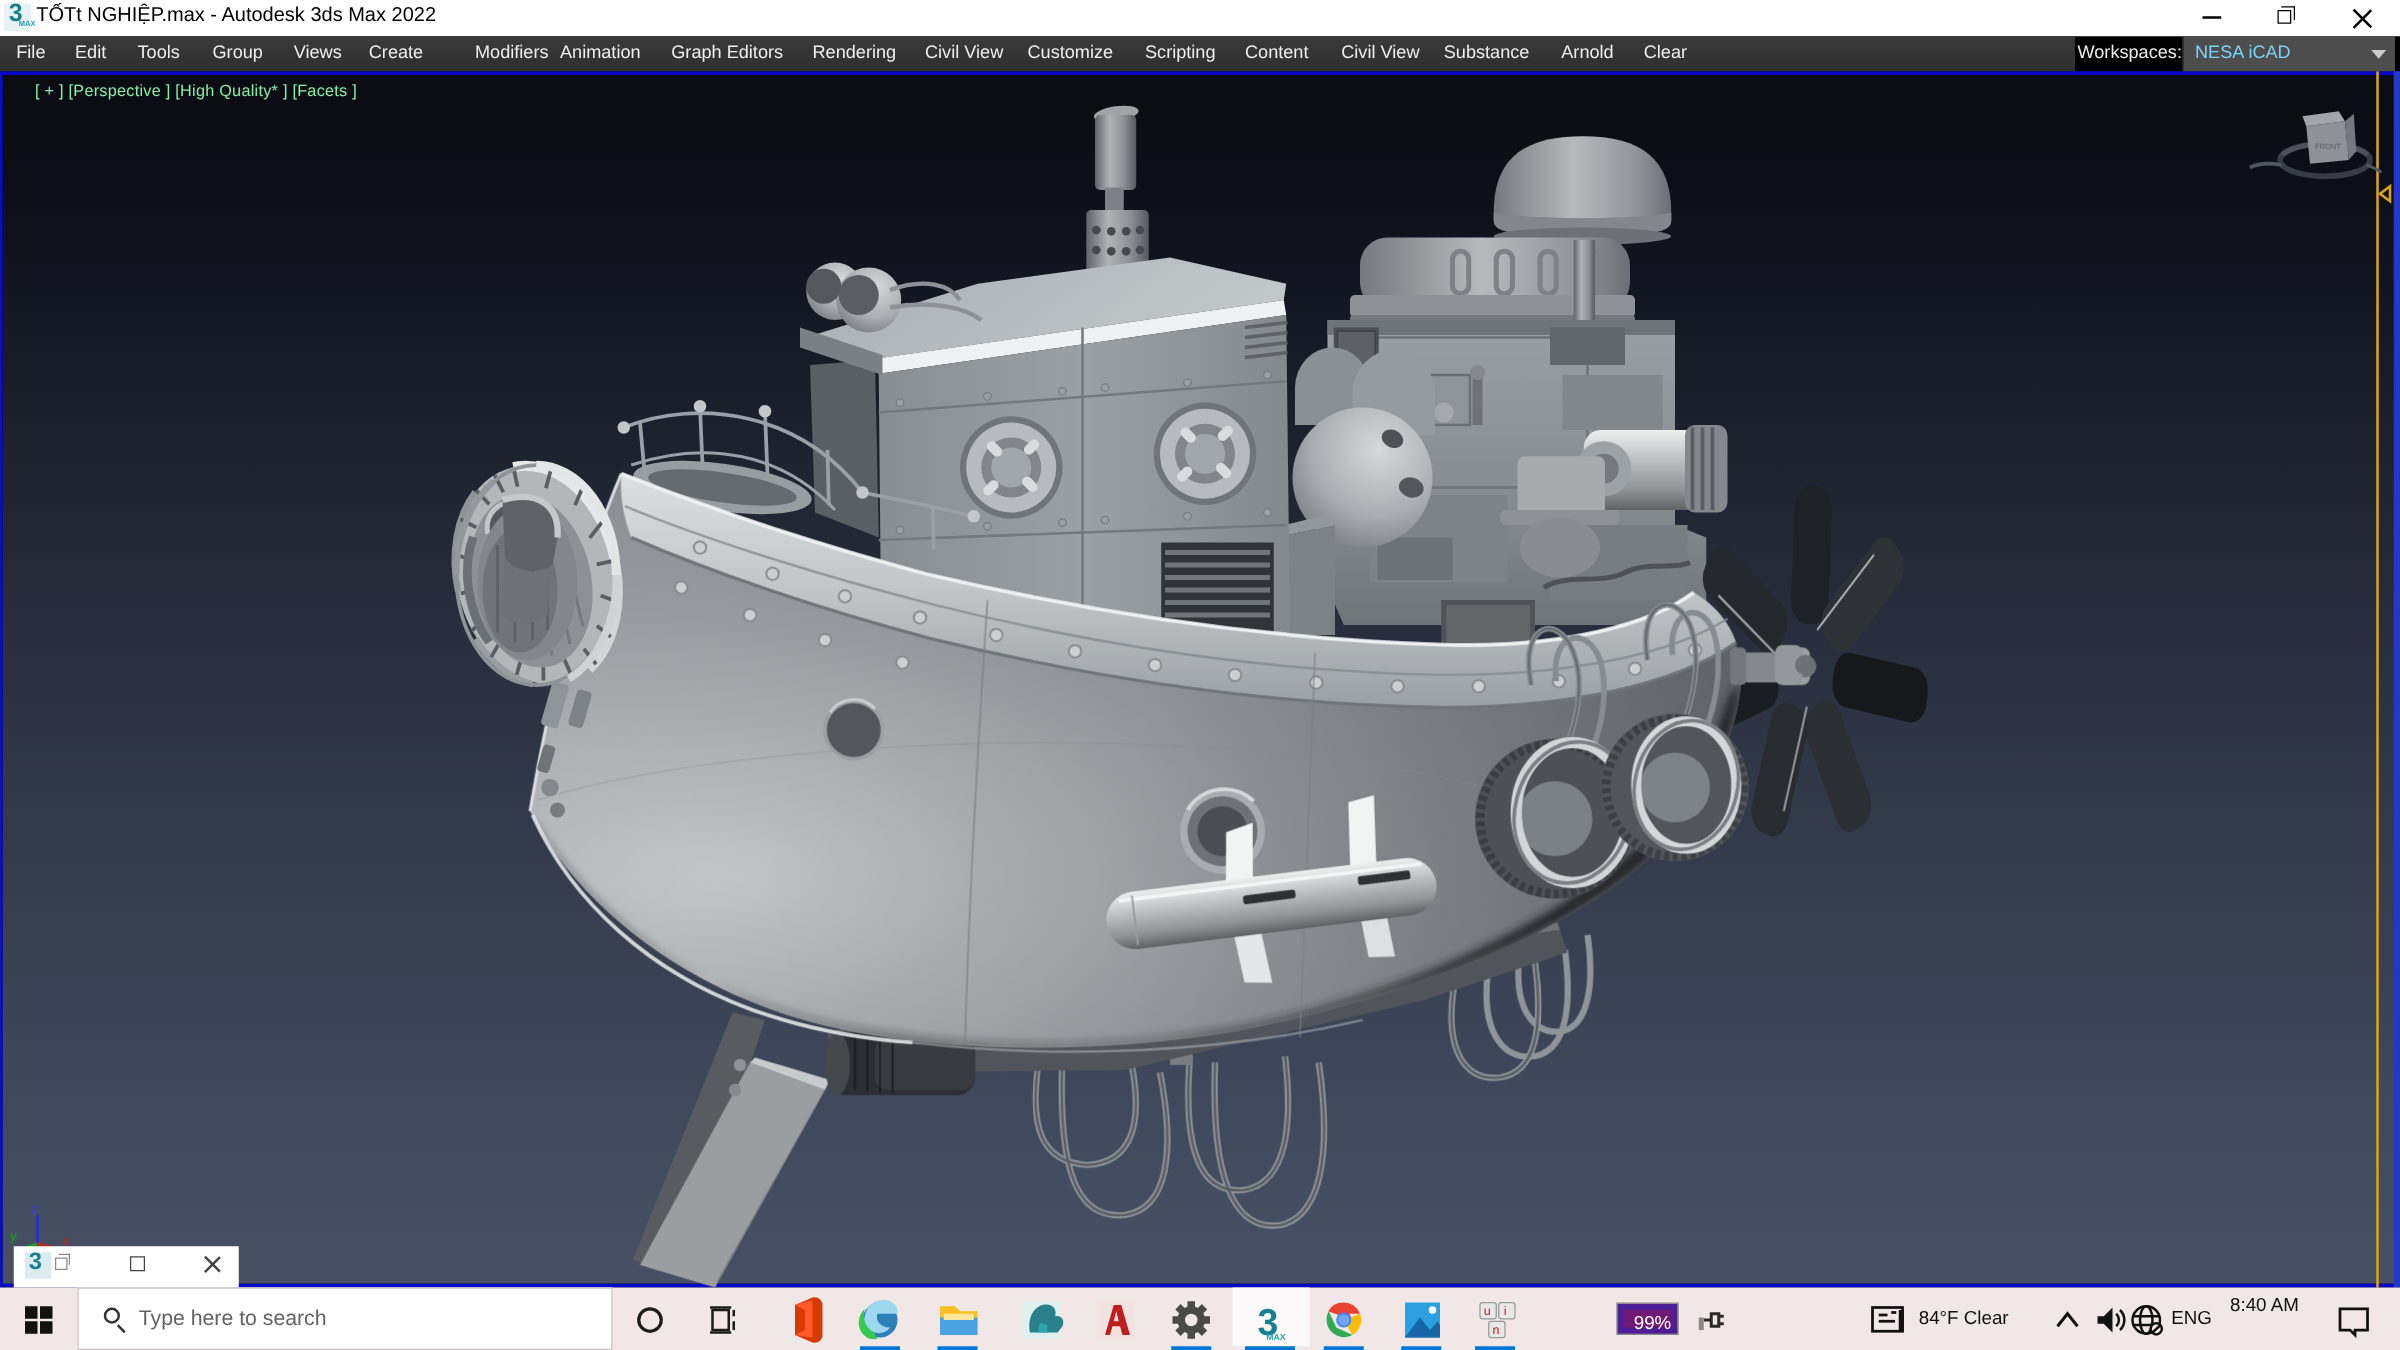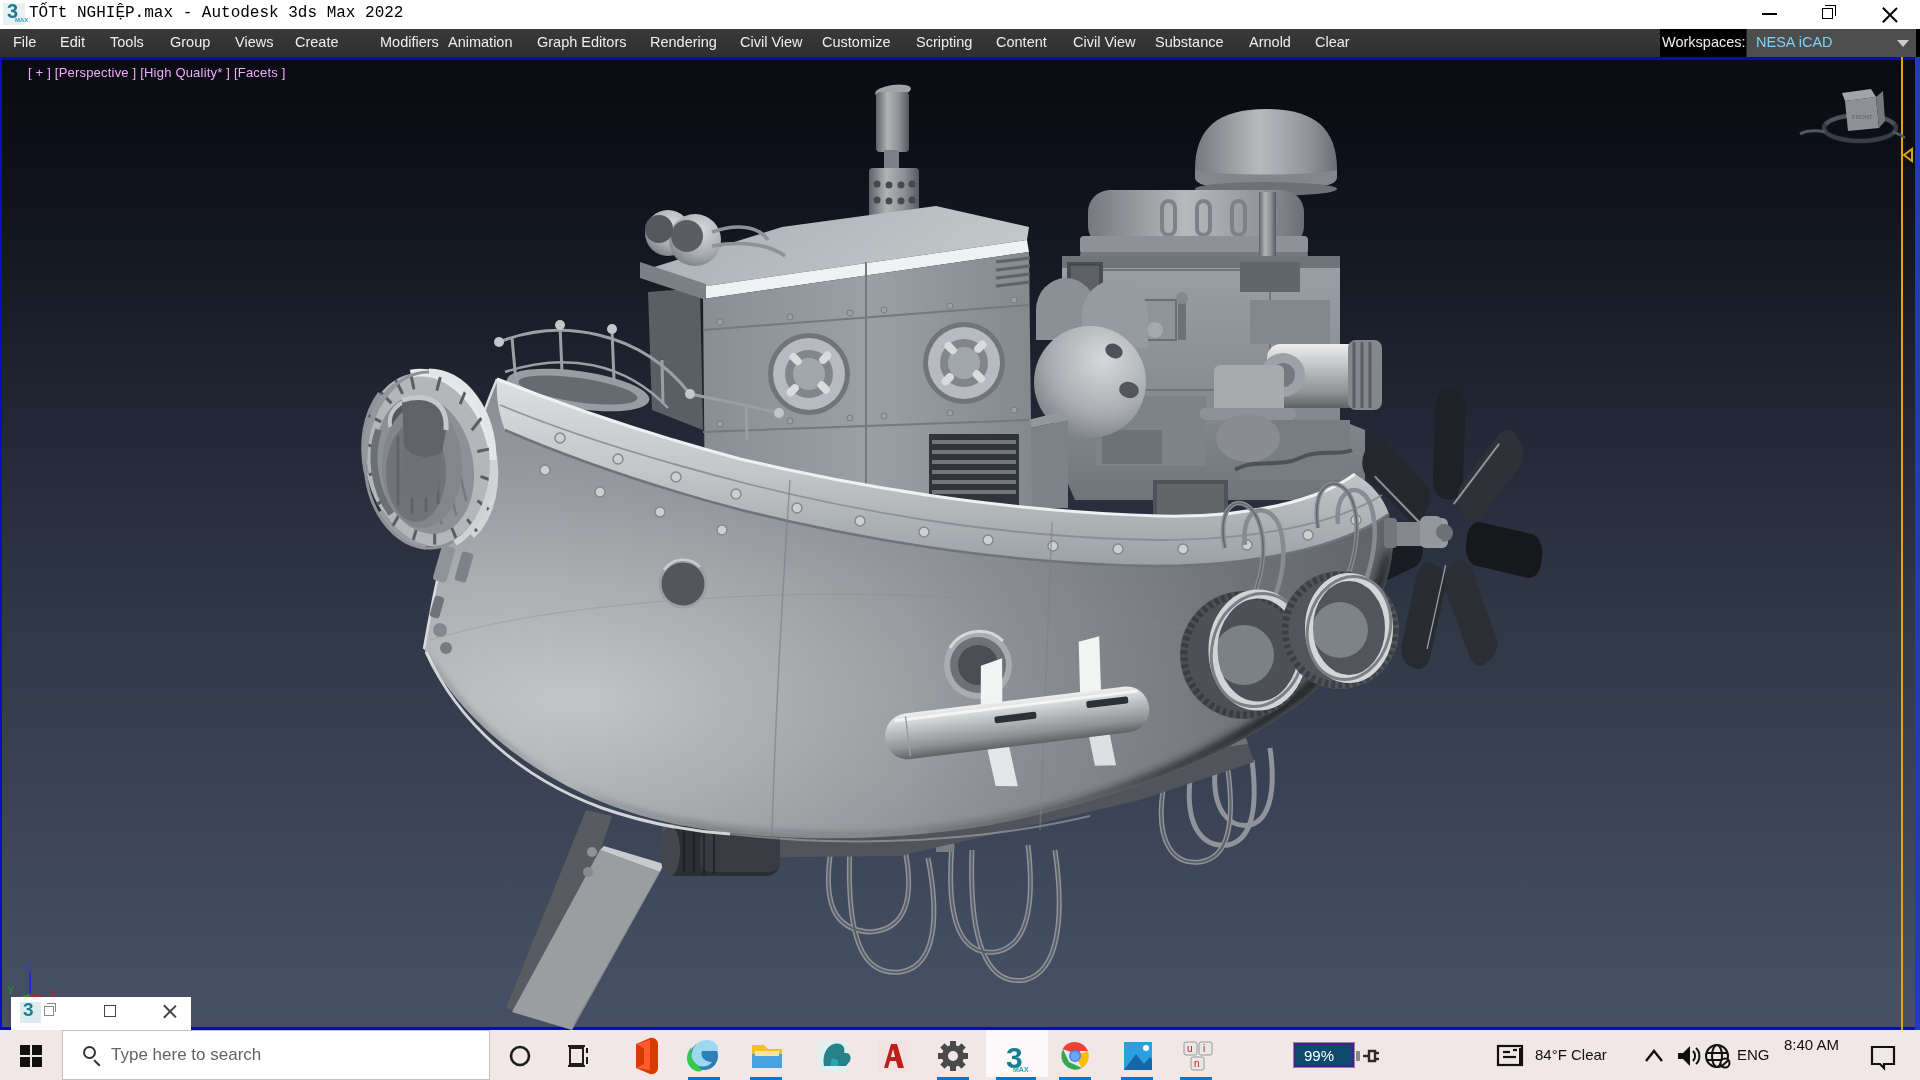--- a/index.html
+++ b/index.html
@@ -4,21 +4,21 @@
 <style>
 * { margin:0; padding:0; box-sizing:border-box; }
 html,body { width:1920px; height:1080px; overflow:hidden; background:#000; font-family:"Liberation Sans",sans-serif; }
 #stage { position:relative; width:1920px; height:1080px; }
 
 
 #titlebar { position:absolute; left:0; top:0; width:1920px; height:29px; background:#ffffff; }
 #titlebar .ticon { position:absolute; left:3px; top:3px; width:22px; height:22px; background:#e9f2f2; }
 #titlebar .ticon span { position:absolute; left:4px; top:-3px; font-size:20px; font-weight:bold; color:#1b7e8f; }
 #titlebar .ticon i { position:absolute; left:12px; top:14px; font-style:normal; font-size:6px; color:#25a2b5; font-weight:bold;}
-#titlebar .ttext { position:absolute; left:29px; top:4px; font-size:16px; color:#000;font-family:Liberation Mono, monospace; }
+#titlebar .ttext { position:absolute; left:29px; top:4px; font-size:16px; color:#000; }
 .winbtn { position:absolute; top:0; width:14px; height:29px; }
 #titlebar .mini { left:1762px; top:13px; width:15px; height:2px; background:#000; }
 #titlebar .rest { left:1822px; top:8px; width:11px; height:11px; border:1.4px solid #000; background:#fff; }
 #titlebar .rest:before { content:""; position:absolute; left:1.5px; top:-4.5px; width:10px; height:10px; border:1.4px solid #000; border-left:none; border-bottom:none; }
 #titlebar .cls { left:1882px; top:6px; width:16px; height:16px; }
 #titlebar .cls:before, #titlebar .cls:after { content:""; position:absolute; left:7px; top:-1px; width:1.6px; height:20px; background:#000; }
 #titlebar .cls:before { transform:rotate(45deg); }
 #titlebar .cls:after { transform:rotate(-45deg); }
 
 
@@ -26,21 +26,21 @@
 #menubar span { position:absolute; top:5px; font-size:14.5px; color:#eeeeee; }
 #wslabel { position:absolute; top:6px; left:1662px; font-size:14px; color:#e8e8e8; }
 #wsbox { position:absolute; left:1746px; top:0; width:170px; height:28px; background:#4d4d4d; border-left:1px solid #262626; }
 #wsbox b { position:absolute; left:9px; top:5px; font-size:14.5px; color:#7dd3fc; font-weight:normal; }
 #wsbox u { position:absolute; right:7px; top:11px; width:0; height:0; border-left:6px solid transparent; border-right:6px solid transparent; border-top:7px solid #cccccc; }
 
 
 #viewport { position:absolute; left:0; top:57px; width:1920px; height:973px;
   background:linear-gradient(#0a0c12 0%, #0d0f18 9%, #141822 20%, #1e2330 32%, #272d3c 45%, #303747 58%, #373f50 70%, #3d4759 82%, #434d60 92%, #464f63 100%);
   border-top:3px solid #0707c8; border-left:2px solid #0a0ad0; border-bottom:3px solid #0707c8; }
-#vplabel { position:absolute; left:8px; top:8px; font-size:13px; color:#f0abfc; letter-spacing:0.2px;padding-left:20px; }
+#vplabel { position:absolute; left:8px; top:8px; font-size:13px; color:#86efac; letter-spacing:0.2px;padding-left:20px; }
 #ylline { position:absolute; left:1901px; top:57px; width:2px; height:973px; background:#dda518; }
 #bluestrip { position:absolute; left:1915px; top:57px; width:5px; height:973px; background:#2339c6; }
 
 
 #miniwin { position:absolute; left:11px; top:997px; width:180px; height:33px; background:#ffffff; }
 #miniwin .mic { position:absolute; left:9px; top:5px; width:21px; height:21px; background:#dcecee; }
 #miniwin .mic span { position:absolute; left:3px; top:-3px; font-size:19px; font-weight:bold; color:#1b7e8f; }
 #miniwin .mr { position:absolute; left:33px; top:9px; width:10px; height:10px; border:1.3px solid #888; background:#fff; }
 #miniwin .mr:before{ content:""; position:absolute; left:1.5px; top:-4px; width:8px; height:8px; border:1.3px solid #888; border-left:none; border-bottom:none; }
 #miniwin .sq { position:absolute; left:93px; top:8px; width:12px; height:12px; border:1.4px solid #444; }
@@ -48,21 +48,21 @@
 #miniwin .mx:before,#miniwin .mx:after { content:""; position:absolute; left:6px; top:-1px; width:1.5px; height:17px; background:#444; }
 #miniwin .mx:before { transform:rotate(45deg); }
 #miniwin .mx:after { transform:rotate(-45deg); }
 
 
 #taskbar { position:absolute; left:0; top:1030px; width:1920px; height:50px; background:#f1e7e7; }
 #searchbox { position:absolute; left:62px; top:0px; width:428px; height:50px; background:#ffffff; border:1px solid #c9bfbf; }
 #searchbox .mag { position:absolute; left:20px; top:15px; width:13px; height:13px; border:2px solid #333; border-radius:50%; }
 #searchbox .mag:before { content:""; position:absolute; left:11px; top:11px; width:2px; height:8px; background:#333; transform:rotate(-45deg); }
 #searchbox .stext { position:absolute; left:48px; top:14px; font-size:17px; color:#636363; }
-#battery { position:absolute; left:1294px; top:1043px; width:60px; height:24px; background:#0c4a6e; border:2px solid #4c1d95; outline:1px solid #8a8a8a;}
+#battery { position:absolute; left:1294px; top:1043px; width:48px; height:24px; background:#701a75; border:5px solid #4c1d95; outline:1px solid #8a8a8a;}
 #battery span { position:absolute; left:8px; top:2px; font-size:15px; color:#fff; }
 #battery:after { content:""; position:absolute; left:60px; top:6px; width:4px; height:10px; background:#8a8a8a; }
 .traytxt { position:absolute; font-size:15px; color:#111; }
 #activebg { position:absolute; left:986px; top:1030px; width:62px; height:47px; background:#fbf9f9; }
 </style>
 </head>
 <body>
 <div id="stage">
 
   <div id="viewport"></div>

